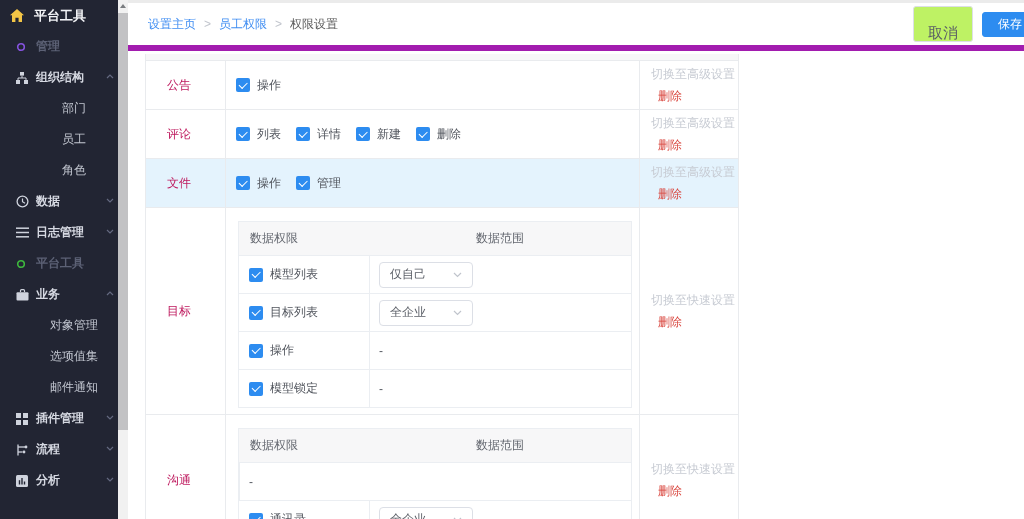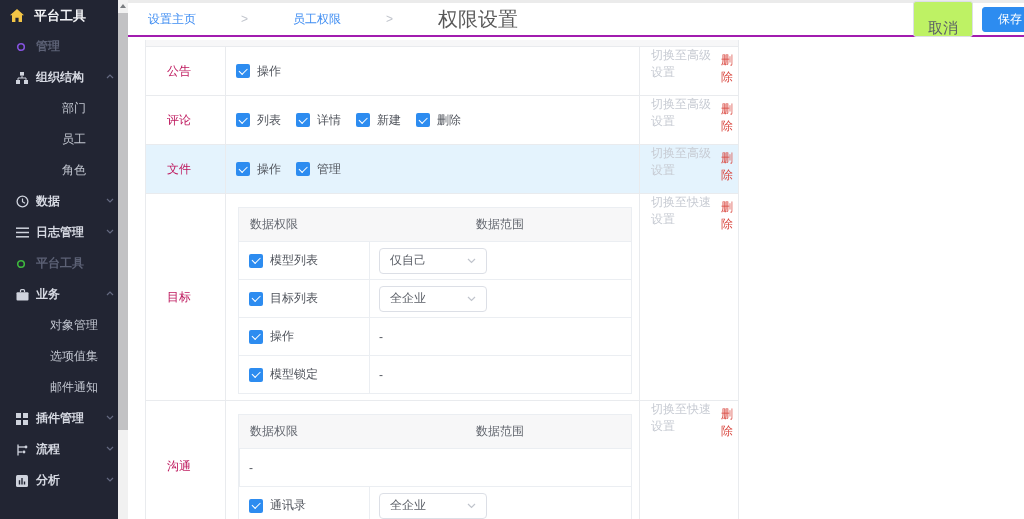--- a/index.html
+++ b/index.html
@@ -29,64 +29,64 @@
   .vs-arrow { height:12px; display:flex; align-items:center; justify-content:center; cursor:pointer; }
   .vs-arrow .tri { width:0; height:0; border-left:3px solid transparent;
     border-right:3px solid transparent; border-bottom:4px solid #7a7d80; }
   .vs-thumb { position:absolute; left:0; top:13px; width:10px; height:417px;
     background:#c2c2c4; cursor:pointer; }
 
   
   #main { position:absolute; left:128px; top:0; width:896px; height:519px;
     background:#ffffff; overflow:hidden; }
   .top-strip { height:3px; background:#ebebeb; }
-  .app-header { height:34px; background:#ffffff; border-bottom:2px solid #a21caf;
-    display:flex; align-items:center; padding-left:20px;gap:37px; }
+  .app-header { height:48px; background:#ffffff; border-bottom:6px solid #a21caf;
+    display:flex; align-items:center; padding-left:20px; }
   .crumb { color:#3f8df2; font-size:12px; cursor:pointer; }
   .crumb-sep { color:#c0c4cc; font-size:12px; margin:0 8px; }
-  .crumb-title { color:#595959; font-size:20px; }
+  .crumb-title { color:#595959; font-size:12px; }
   .hdr-buttons { margin-left:auto; display:flex; align-items:center; }
   .btn-cancel { height:25px; padding:17px 14px; background:#bef264; border:1px solid #dcdfe6;
     border-radius:3px; color:#5a5e66; font-size:15px; margin-right:9px; cursor:pointer;
     font-family:inherit; }
   .btn-save { height:25px; padding:0 15px; background:#2d8cf0; border:1px solid #2d8cf0;
     border-radius:3px; color:#fff; font-size:12px; margin-right:-14px; cursor:pointer;
     font-family:inherit; }
 
   .content { padding:3px 0 0 17px; }
   .table-wrap { width:594px; border-left:1px solid #e9ebee; border-right:1px solid #e9ebee; }
   .cut-strip { height:6px; background:#f7f7f8; }
 
   .prow { display:grid; grid-template-columns:80px 1fr 99px; border-top:1px solid #e9ebee; }
   .prow.simple { height:49px; }
   .prow.hl { background:#e4f3fd; }
   .cat-cell { display:flex; align-items:center; padding-left:21px; color:#be185d;
     border-right:1px solid #e9ebee; }
   .chk-cell { display:flex; align-items:center; padding-left:10px; gap:15px; }
-  .act-cell { border-left:1px solid #e9ebee; display:flex; flex-direction:row;
+  .act-cell { border-left:1px solid #e9ebee; display:flex; flex-direction:column;
     justify-content:center; padding-left:11px; margin-right:-1px; }
   .link-switch { color:#c7cbd3; font-size:12px; cursor:pointer; }
   .link-del { color:#d9463e; font-size:12px; margin-top:5px; padding-left:7px; cursor:pointer; }
 
   .cb-group { display:flex; align-items:center; cursor:pointer; }
   .cb { width:14px; height:14px; background:#2d8cf0; border-radius:2px; position:relative; flex:none; }
   .cb::after { content:""; position:absolute; left:2.5px; top:3.5px; width:7px; height:3.5px;
     border-left:1.5px solid #fff; border-bottom:1.5px solid #fff; transform:rotate(-45deg); }
   .cb-label { margin-left:7px; color:#51555d; font-size:12px; }
 
   .nested-cell { padding:13px 0 6px 12px; }
   .ntable { width:394px; border:1px solid #ebeef2; }
   .nhead { display:grid; grid-template-columns:130px 1fr; height:33px; background:#f7f7f8; }
   .nh1 { display:flex; align-items:center; padding-left:11px; color:#63676f; }
   .nh2 { display:flex; align-items:center; justify-content:center; color:#63676f; }
   .nrow { display:grid; grid-template-columns:130px 1fr; height:38px; border-top:1px solid #ebeef2; }
   .nc1 { display:flex; align-items:center; padding-left:10px; }
   .nc2 { border-left:1px solid #ebeef2; display:flex; align-items:center; padding-left:9px;
     color:#5a5e66; }
-  .select { width:108px; height:26px; border:1px solid #dcdfe6; border-radius:4px; background:#fff;
+  .select { width:94px; height:26px; border:1px solid #dcdfe6; border-radius:4px; background:#fff;
     display:flex; align-items:center; justify-content:space-between; padding:0 10px;
     color:#5a5e66; cursor:pointer; }
   .select .schev { display:flex; }
 </style>
 </head>
 <body>
 
 <nav id="sidebar">
   <div class="sb-header">
     <span class="icn">

